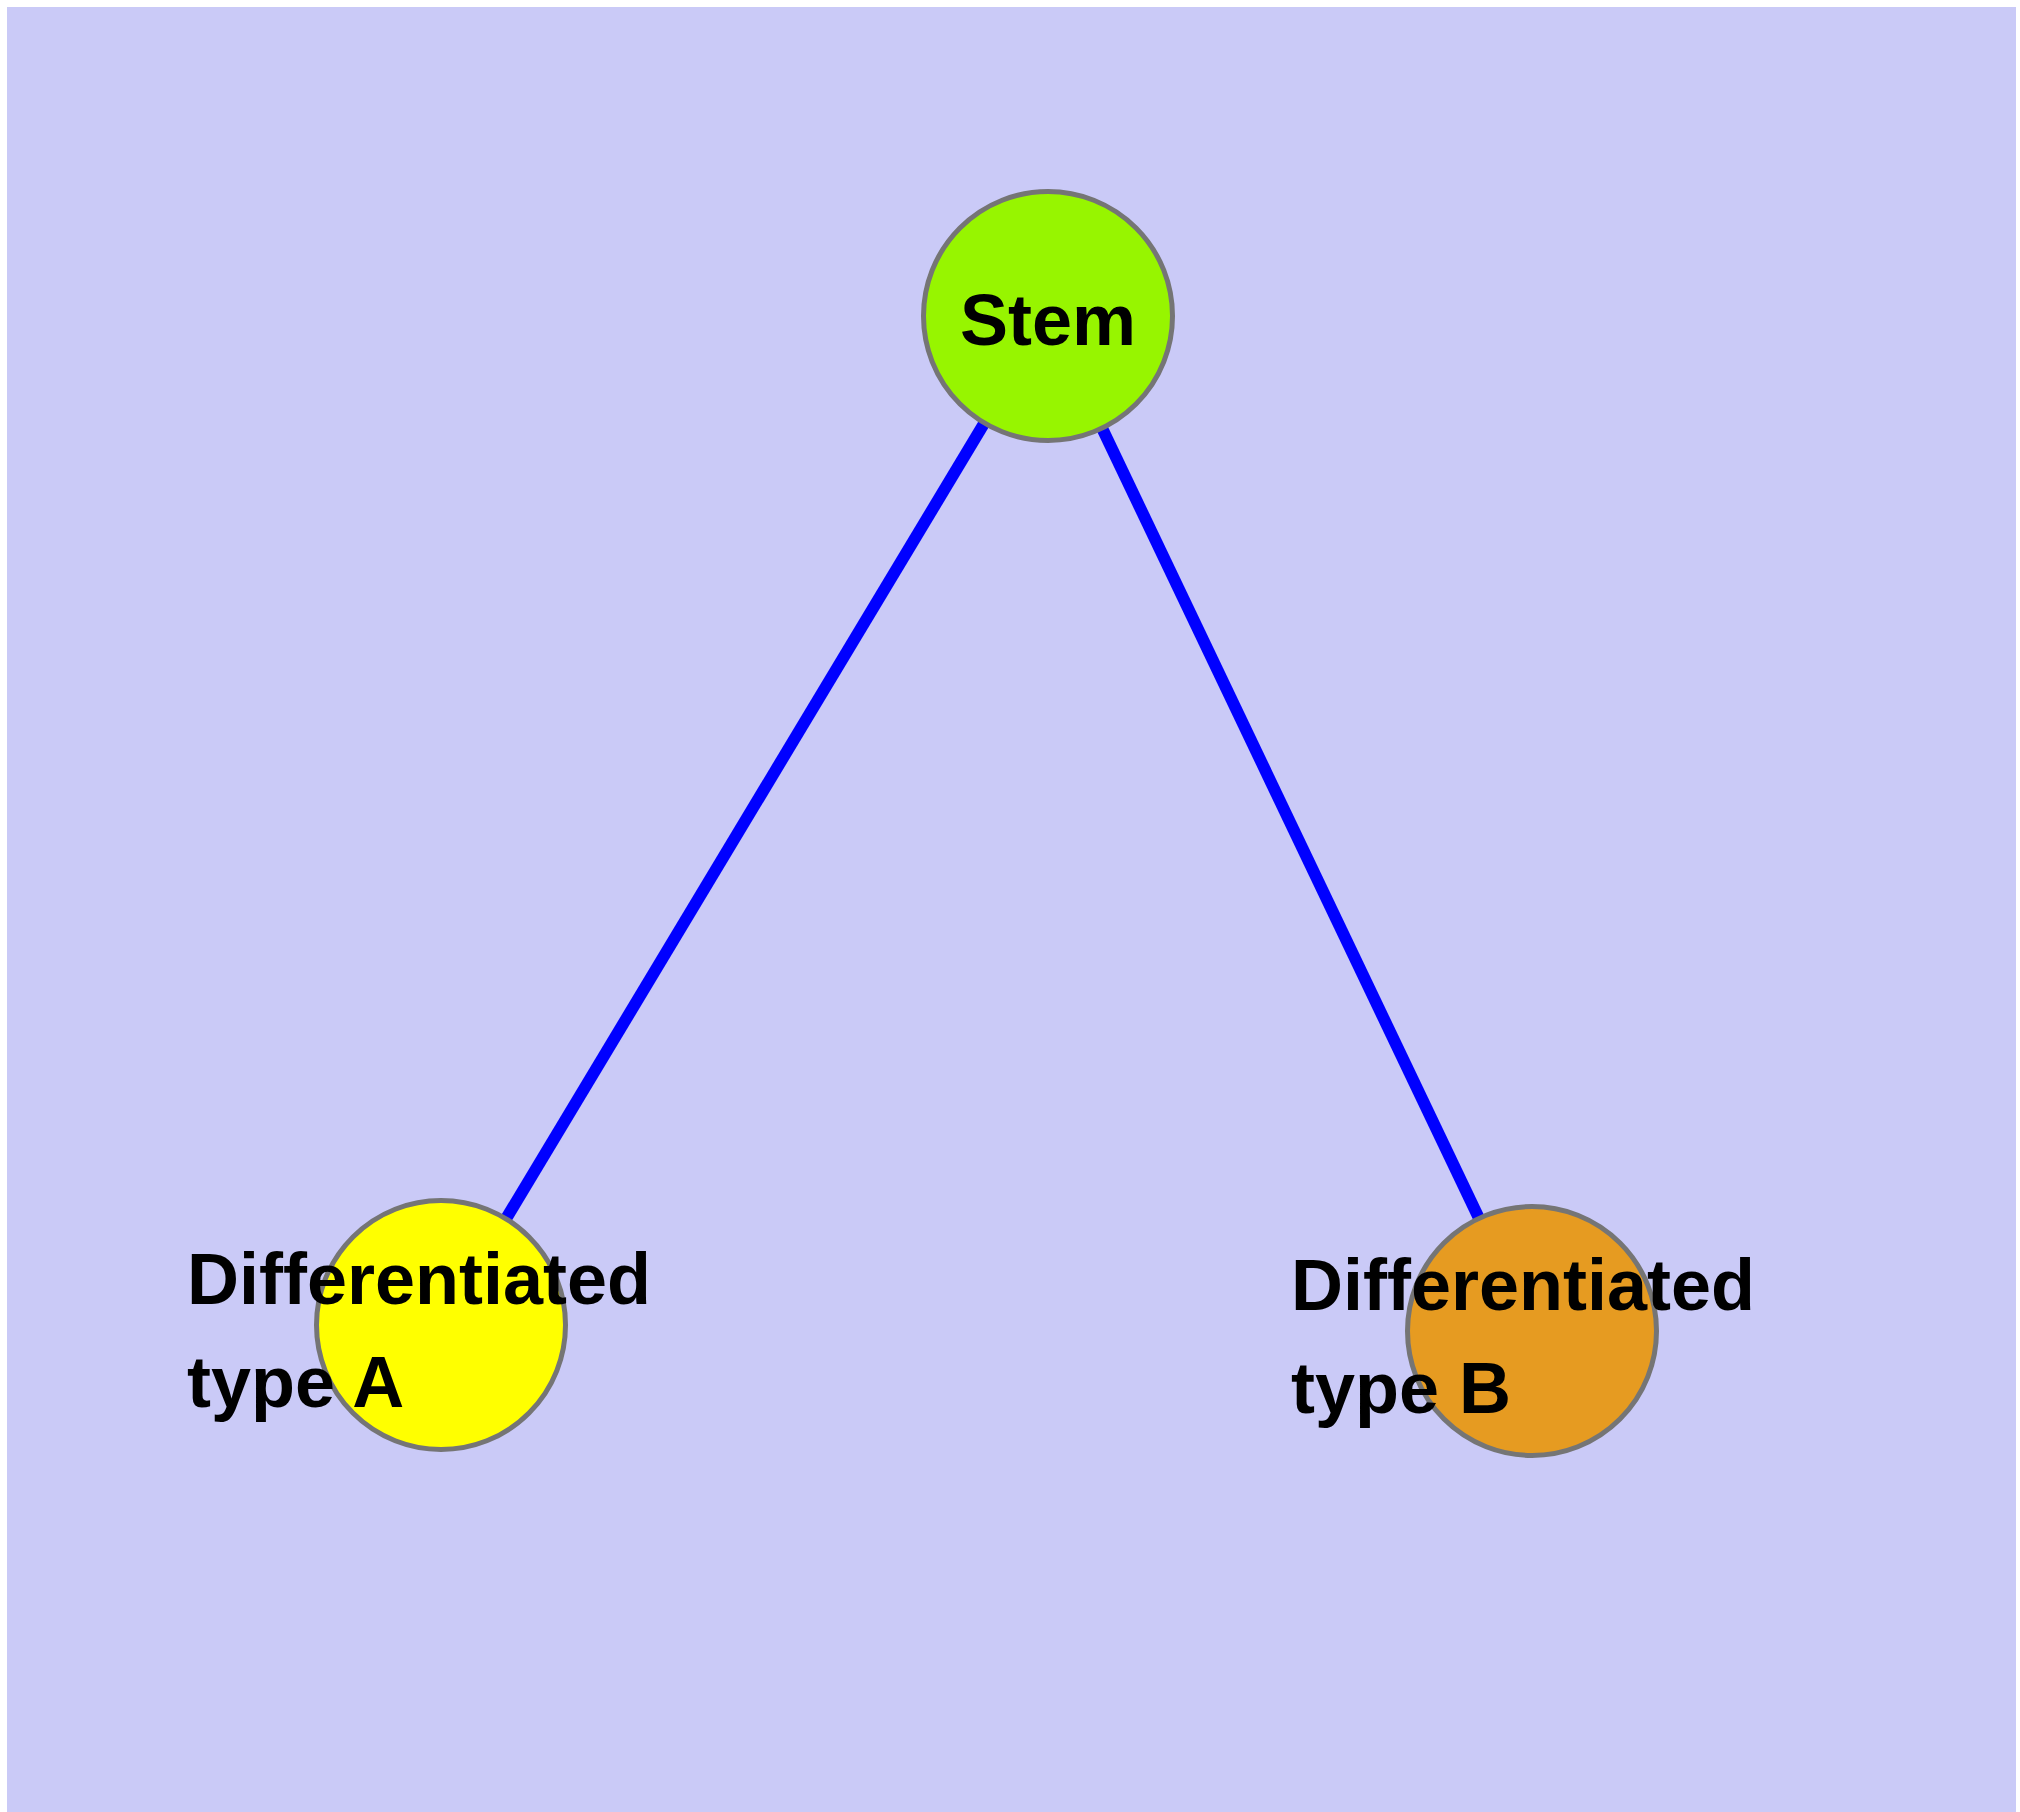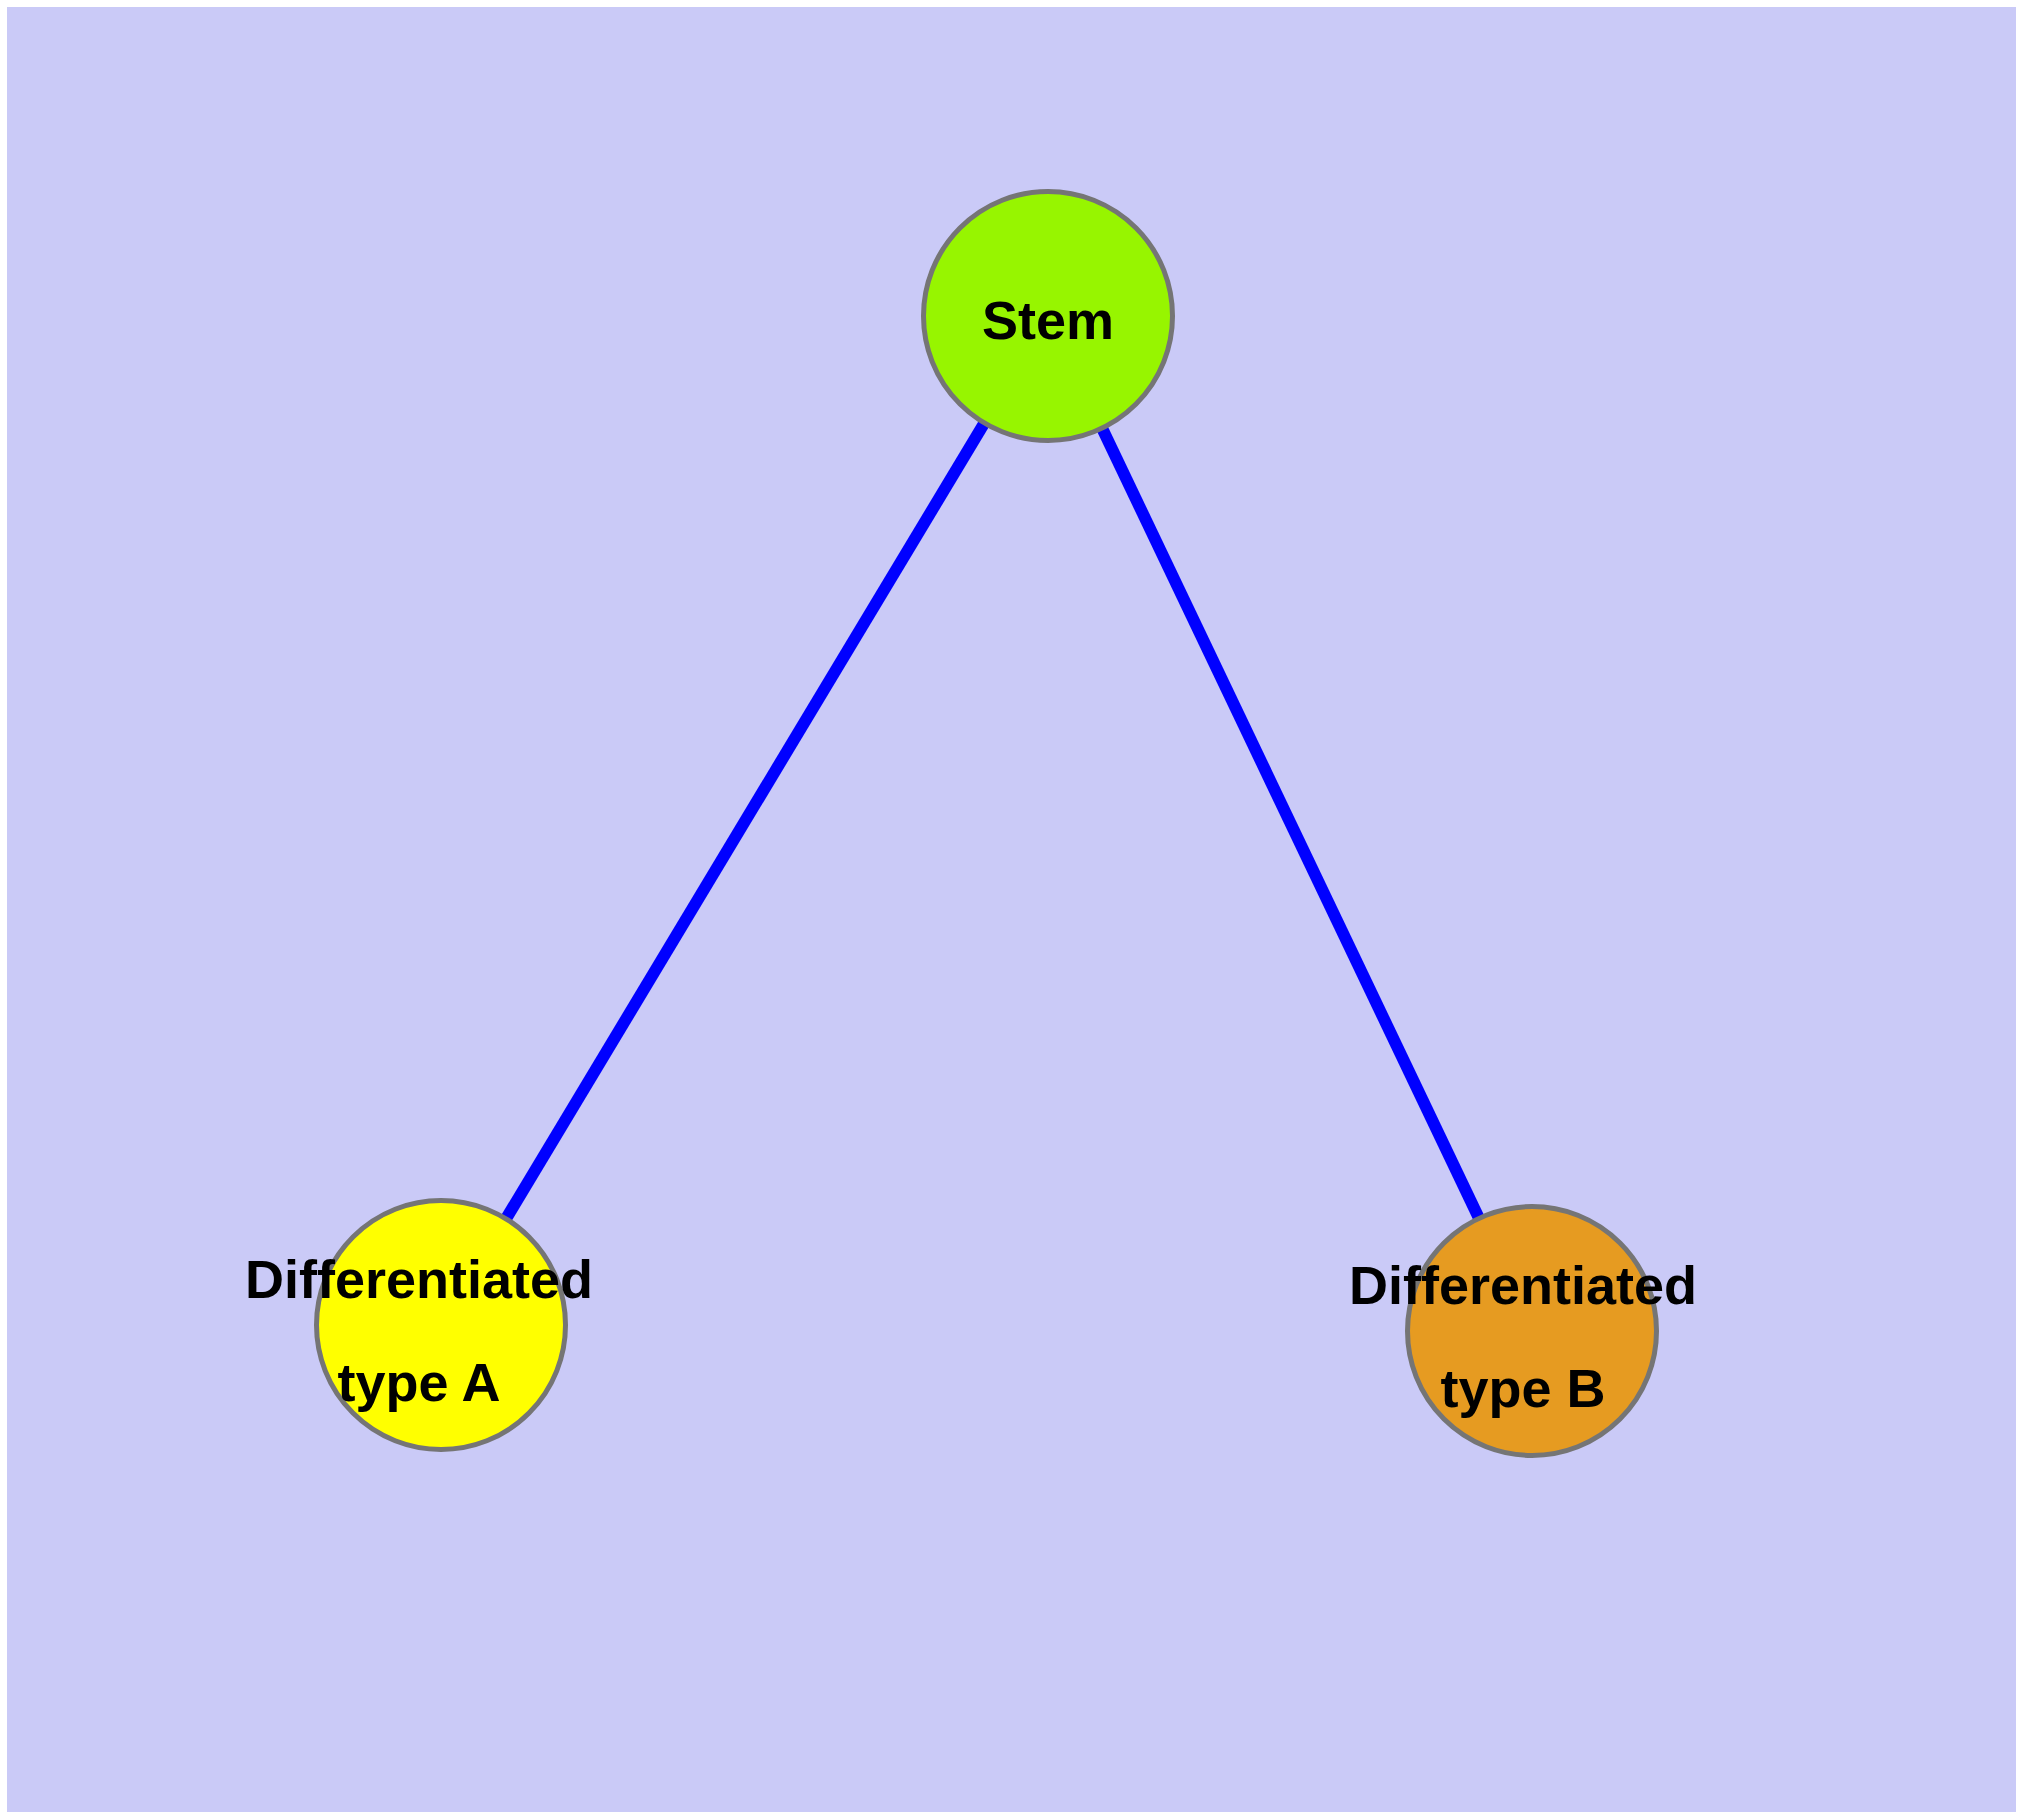--- a/index.html
+++ b/index.html
@@ -49,24 +49,24 @@
     border-radius: 50%;
     border: 5.1px solid var(--node-border);
   }
   .node-stem   { left: 921px; top: 189px;  background: var(--stem-fill); }
   .node-type-a { left: 314px;  top: 1198px; background: var(--type-a-fill); }
   .node-type-b { left: 1405px; top: 1204px; background: var(--type-b-fill); }
   .node-label {
     position: absolute;
     transform: translate(-50%, -50%);
     color: var(--label-color);
-    font-size: 54px;
+    font-size: 72px;
     font-weight: bold;
     line-height: 103px;
-    text-align: center;
+    text-align: left;
     white-space: pre-line;
     letter-spacing: 0;
   }
   .label-stem   { left: 1048px; top: 320px; }
   .label-type-a { left: 419px;  top: 1331px; }
   .label-type-b { left: 1523px; top: 1337px; }
 </style>
 </head>
 <body>
 

